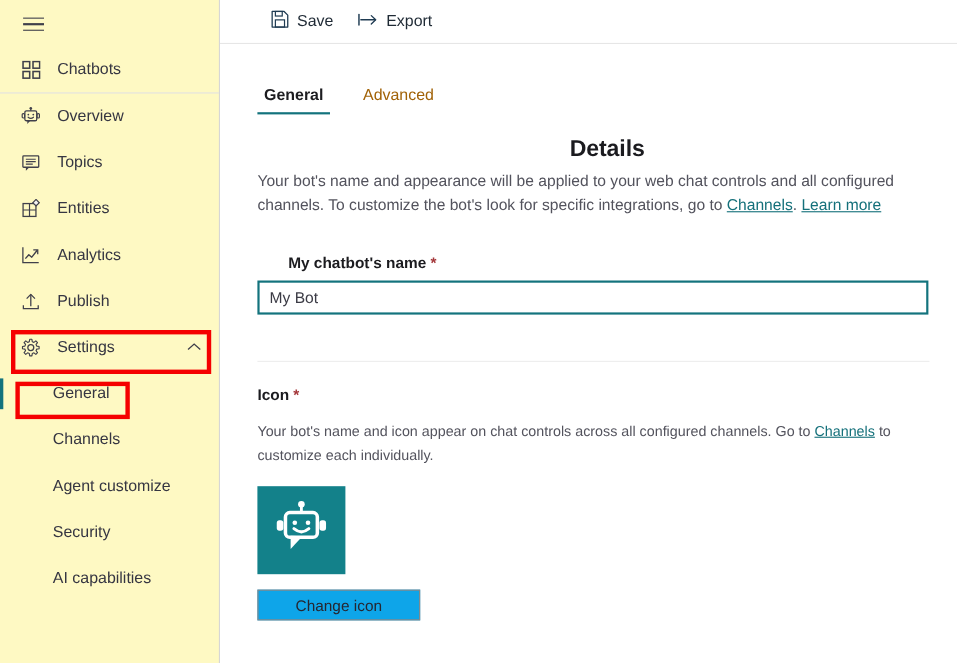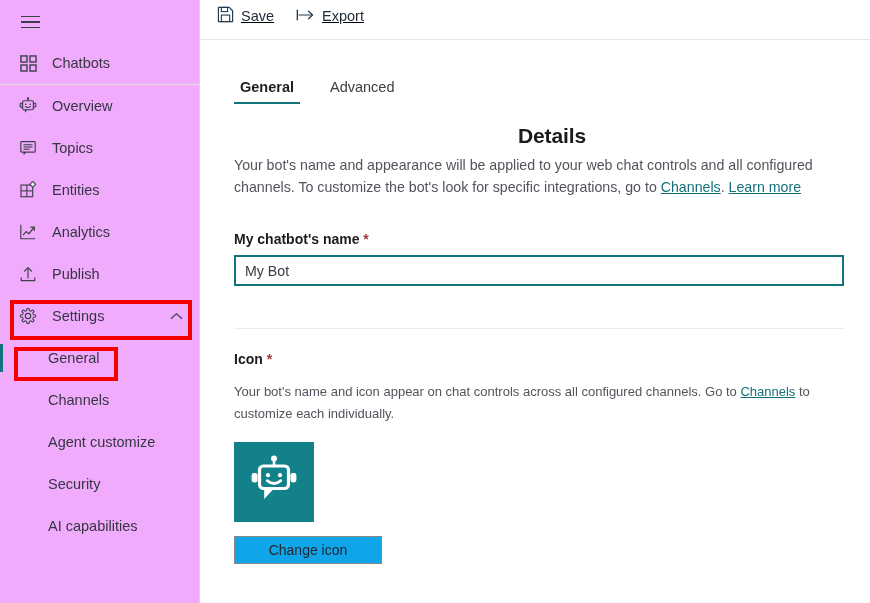--- a/index.html
+++ b/index.html
@@ -7,21 +7,21 @@
     width: 870px; height: 603px;
     background: #ffffff;
     font-family: "Liberation Sans", sans-serif;
     overflow: hidden;
   }
   #app { position: relative; width: 870px; height: 603px; display: flex; }
 
   
   #sidebar {
     width: 200px; height: 603px;
-    background: #f0abfc;
+    background: #fef9c3;
     border-right: 1px solid #d6d6d6;
     position: relative;
     flex: 0 0 200px;
   }
   .hamburger {
     width: 48px; height: 40px;
     display: flex; flex-direction: column; justify-content: center;
     align-items: center; gap: 4px;
     margin-left: 6px; margin-top: 2px;
     cursor: pointer;
@@ -71,40 +71,39 @@
     transform: translateY(-50%);
   }
 
   
   #main {
     flex: 1 1 auto; height: 603px; background: #fff;
     position: relative; overflow: hidden;
   }
   #toolbar {
     height: 40px;
-    display: flex; align-items: flex-start;
-    padding-left: 7px; gap: 2px;
+    display: flex; align-items: center;
+    padding-left: 36px; gap: 2px;
     border-bottom: 1px solid #e6e6e6;
-    text-decoration: underline;
   }
   .tb-btn {
     display: flex; align-items: center; gap: 7px;
     height: 32px; padding: 0 10px;
     color: #1f2a35; font-size: 14.5px;
     cursor: pointer; background: none; border: none;
     font-family: "Liberation Sans", sans-serif;
   }
 
   #tabs {
     display: flex; align-items: flex-end;
     padding-left: 34px; height: 46px;
     margin-top: 18px;
   }
   .tab {
-    font-size: 14.5px; color: #404040;
+    font-size: 14.5px; color: #a16207;
     padding: 0 6px 9px 6px;
     margin-right: 24px;
     cursor: pointer;
     position: relative;
   }
   .tab.active { color: #1d1d21; font-weight: bold; }
   .tab.active::after {
     content: ""; position: absolute;
     left: 0; right: 0; bottom: 0; height: 2px;
     background: #13737d;
@@ -117,20 +116,21 @@
   }
   .desc {
     font-size: 14.2px; color: #53535d; line-height: 22px;
     max-width: 588px; margin-top: 6px;
   }
   a.link { color: #14707a; text-decoration: underline; cursor: pointer; }
 
   .field-label {
     font-size: 14px; font-weight: bold; color: #1b1b1f;
     margin-top: 33px;
+    margin-left: 28px;
   }
   .req { color: #a4373a; font-weight: bold; }
 
   .text-input {
     margin-top: 8px;
     width: 610px; height: 31px;
     border: 2px solid #13737d;
     background: #fff;
     font-size: 14.2px; color: #3b3b45;
     padding: 0 9px;

